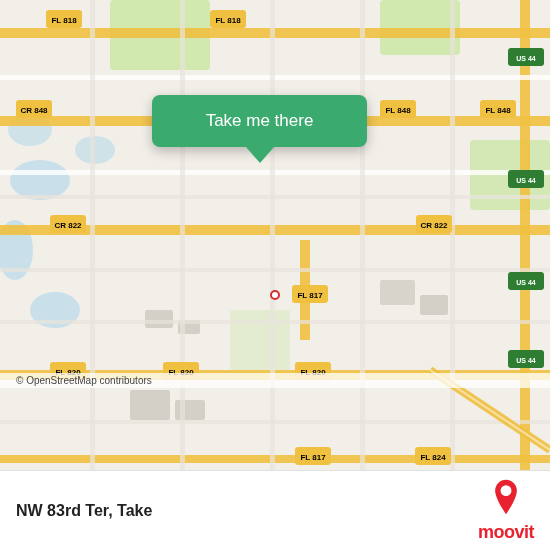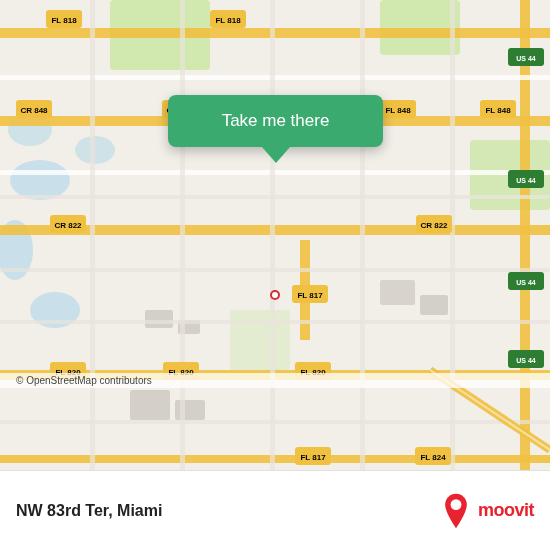--- a/index.html
+++ b/index.html
@@ -25,21 +25,21 @@
       width: 100%;
       height: 100%;
       position: absolute;
       top: 0; left: 0;
     }
 
     
     #popup {
       position: absolute;
       top: 95px;
-      left: 168px;
+      left: 152px;
       width: 215px;
       z-index: 10;
     }
 
     .popup-box {
       background: #3aaa6e;
       border-radius: 8px;
       padding: 16px 20px;
       text-align: center;
       box-shadow: 0 4px 12px rgba(0,0,0,0.25);
@@ -79,20 +79,21 @@
     .location-name {
       font-size: 16px;
       font-weight: 600;
       color: #222;
     }
 
     .moovit-logo {
       display: flex;
       align-items: center;
       gap: 6px;
+      flex-direction: column;
     }
 
     .moovit-pin {
       width: 32px;
       height: 38px;
     }
 
     .moovit-text {
       font-size: 18px;
       font-weight: 700;
@@ -223,21 +224,21 @@
 
   <div class="copyright-bar">
     <span>© OpenStreetMap contributors</span>
   </div>
 </div>
 
 <div id="bottom-bar">
   <div class="location-info">
     <div class="location-name">
       <span>NW 83rd Ter,</span>
-      <span>Miami</span>
+      <span>Take</span>
     </div>
   </div>
   <div class="moovit-logo">
     <svg class="moovit-pin" viewBox="0 0 32 42" xmlns="http://www.w3.org/2000/svg">
       <path d="M16 2C9.4 2 4 7.4 4 14c0 9 12 26 12 26S28 23 28 14C28 7.4 22.6 2 16 2z" fill="#e8222e"></path>
       <circle cx="16" cy="14" r="6" fill="#fff"></circle>
     </svg>
     <span class="moovit-text">moovit</span>
   </div>
 </div>

